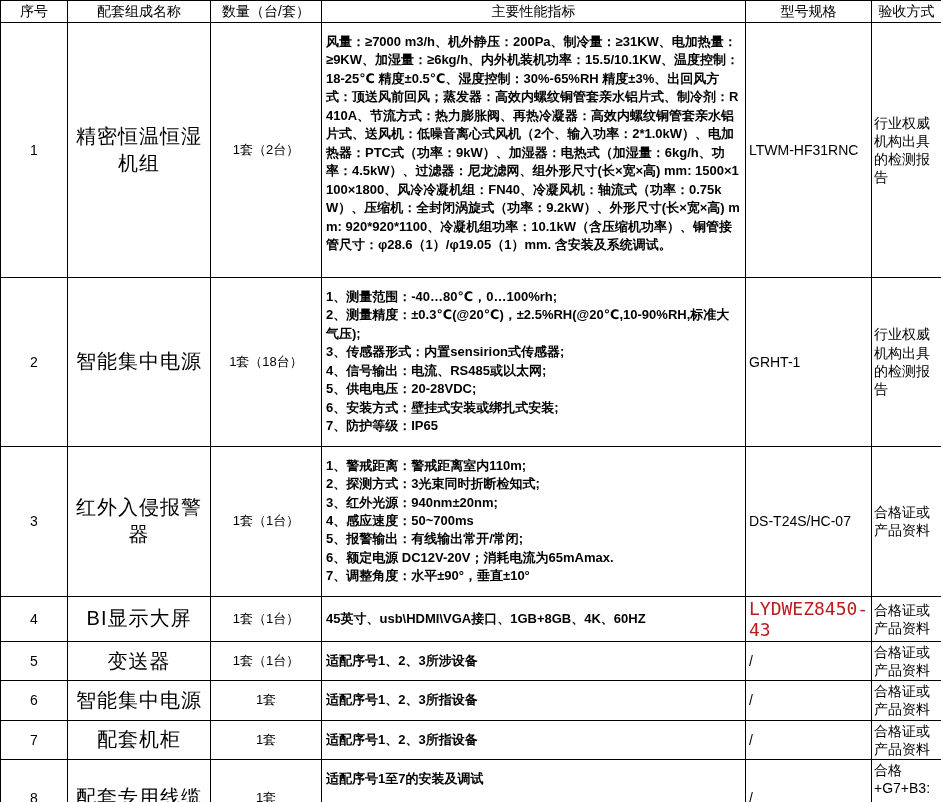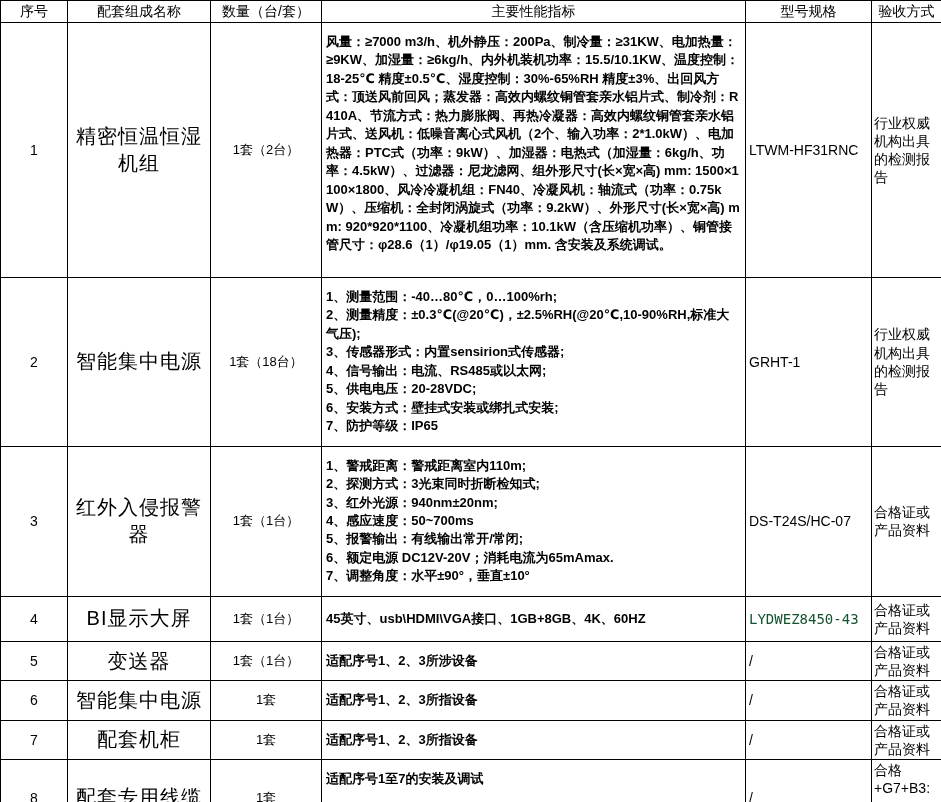--- a/index.html
+++ b/index.html
@@ -10,21 +10,21 @@
   td{font-size:14px;padding:1px 2px;}
   .c-no,.c-name,.c-qty{text-align:center;vertical-align:middle;}
   .c-name{font-size:20px;letter-spacing:1px;}
   .c-qty{font-size:13px;}
   .c-specs{font-weight:bold;font-size:13px;line-height:1.42;text-align:left;vertical-align:middle;
            white-space:pre-wrap;word-break:break-all;padding:10px 4px;}
   .c-model{text-align:left;vertical-align:middle;font-size:14px;padding-left:3px;word-break:break-all;margin-left:8px;}
   .c-acc{text-align:left;vertical-align:middle;font-size:14px;line-height:1.3;
          white-space:pre-wrap;word-break:break-all;padding:1px 2px;}
   .top{vertical-align:top;}
-  .model-alt{color:#14532d;font-family:"DejaVu Sans Mono","Liberation Mono",monospace;font-size:14px;}
+  .model-alt{color:#b91c1c;font-family:"DejaVu Sans Mono","Liberation Mono",monospace;font-size:18px;}
   .r-header{height:22px;}
   .r1{height:255px;}
   .r2{height:166px;}
   .r3{height:132px;}
   .r4{height:45px;}
   .r5{height:35px;}
   .r6{height:35px;}
   .r7{height:35px;}
   .r8{height:76px;}
 </style>

